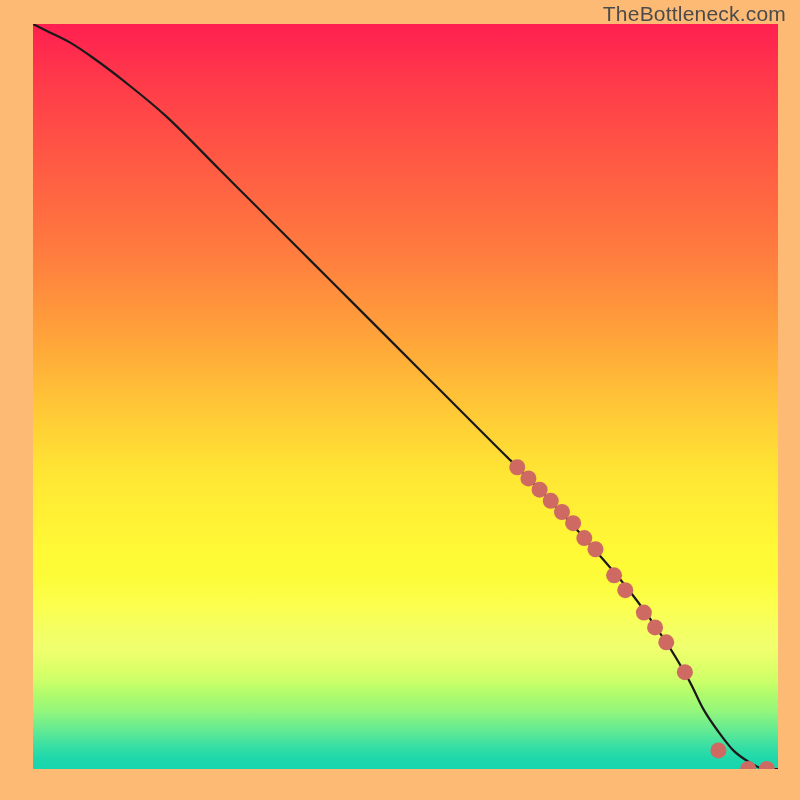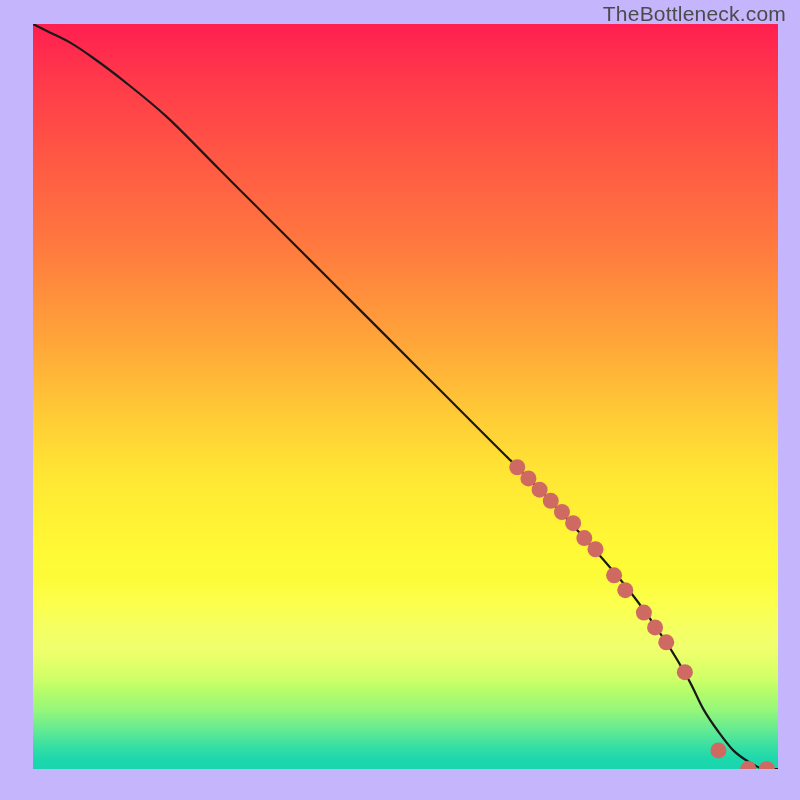--- a/index.html
+++ b/index.html
@@ -9,21 +9,21 @@
     height: 800px;
     background: #000;
     overflow: hidden;
   }
   .frame {
     position: absolute;
     left: 0;
     top: 0;
     width: 800px;
     height: 800px;
-    background: #c4b5fd;
+    background: #fdba74;
   }
   .plot {
     position: absolute;
     left: 33px;
     top: 24px;
     width: 745px;
     height: 745px;
     overflow: hidden;
   }
   .gradient {

